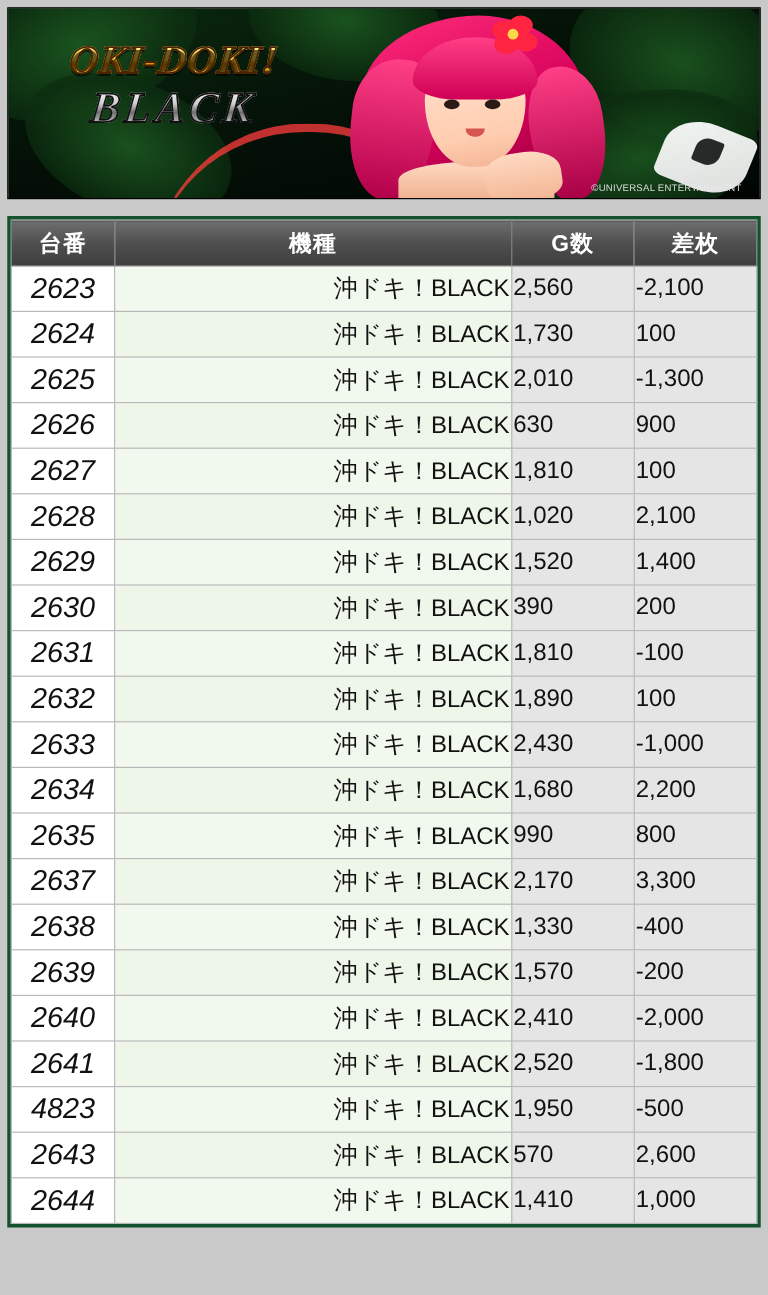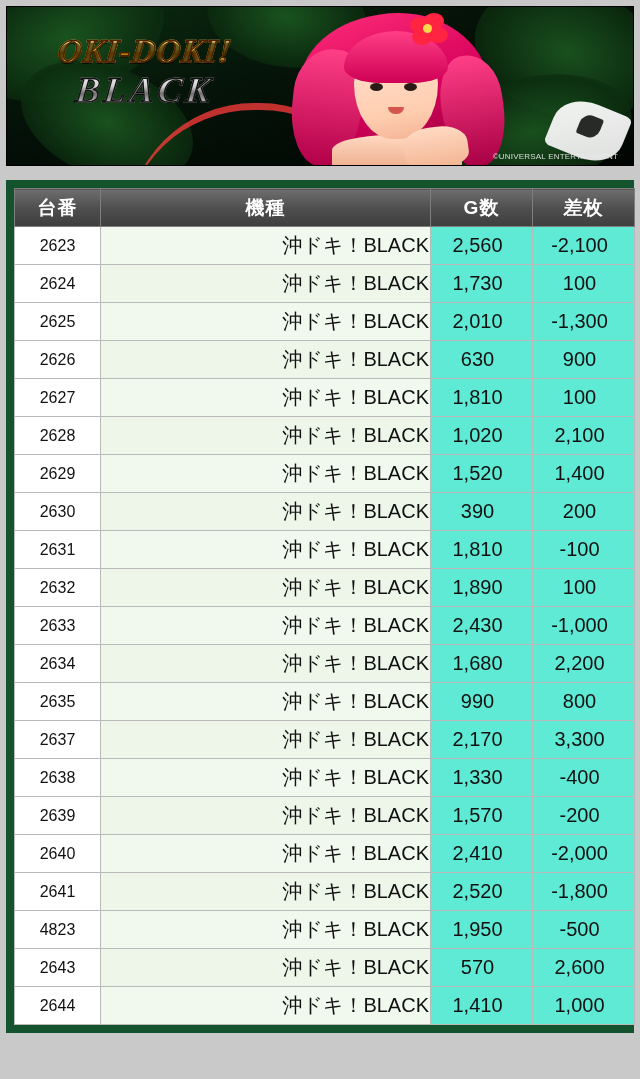--- a/index.html
+++ b/index.html
@@ -184,21 +184,21 @@
     font-size: 8px;
     letter-spacing: .2px;
     opacity: .9;
   }
 
   
   .table-wrap {
     width: 628px;
     margin: 14px auto 0 auto;
     background: #ffffff;
-    border: 8px solid #14532d;
+    border: 3px solid #14532d;
     box-sizing: border-box;
   }
   table {
     border-collapse: collapse;
     width: 100%;
     table-layout: fixed;
   }
   th, td {
     border: 1px solid #b9b9b9;
     height: 38px;
@@ -215,33 +215,34 @@
   }
   col.c-dai { width: 86px; }
   col.c-kishu { width: 330px; }
   col.c-g { width: 102px; }
   col.c-sa { width: 102px; }
 
   td.dai {
     text-align: center;
     background: #ffffff;
     color: #111;
-    font-size: 16px;
+    font-size: 24px;
+    font-style: italic;
   }
   td.kishu {
     text-align: right;
     padding-left: 8px;
     background: #f1f8ee;
     color: #111;
     font-size: 20px;
   }
   td.num {
-    text-align: center;
+    text-align: left;
     padding-right: 9px;
-    background: #5eead4;
+    background: #e5e5e5;
     color: #111;
     font-size: 20px;
   }
   tbody tr:nth-child(even) td.kishu { background: #eef6ea; }
 </style>
 </head>
 <body>
 
 <div class="page">
 

